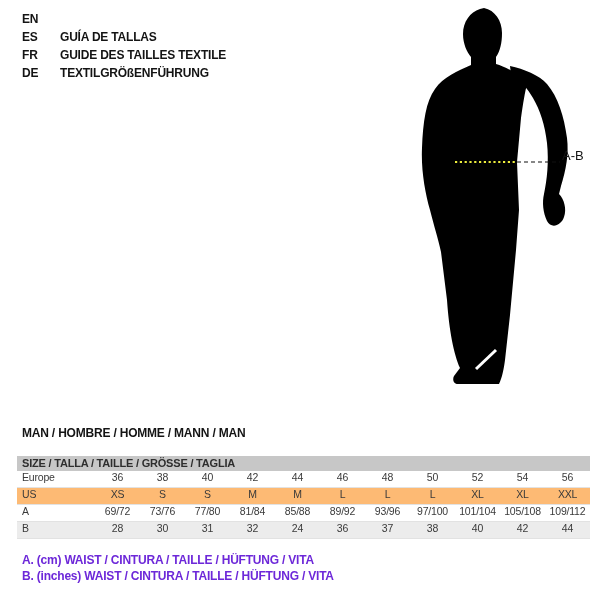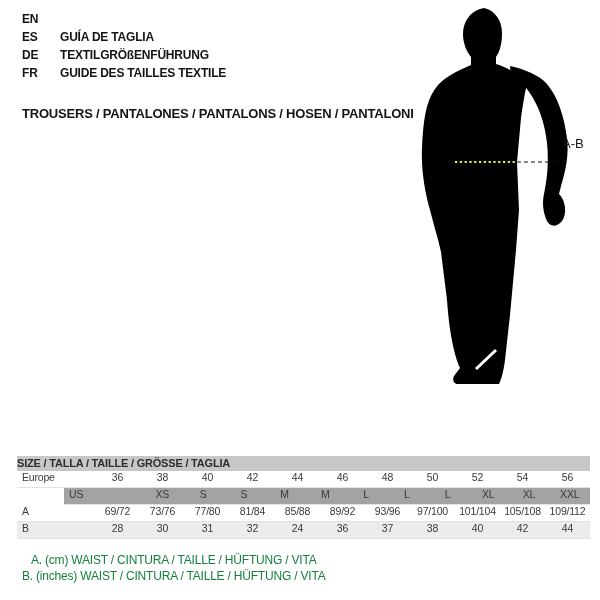--- a/index.html
+++ b/index.html
@@ -11,61 +11,60 @@
   
   .lang-list { position:absolute; left:22px; top:12px; }
   .lang-row { display:flex; height:18px; 
               font-weight:700; font-size:12px; letter-spacing:-0.2px; color:#141414; }
   .lang-code { width:38px; }
   .category { position:absolute; left:22px; top:106px; font-weight:700;
               font-size:13px; letter-spacing:-0.2px; color:#141414; }
   
   .figure-wrap { position:absolute; left:400px; top:0; width:200px; height:420px; }
   .figure-wrap svg { position:absolute; left:0; top:0; }
-  .ab-label { position:absolute; left:162px; top:136px; font-size:13px; color:#141414; }
+  .ab-label { position:absolute; left:162px; top:148px; font-size:13px; color:#141414; }
   
   .gender { position:absolute; left:22px; top:426px; font-weight:700;
             font-size:12px; letter-spacing:-0.2px; color:#141414; }
   
   .size-table { position:absolute; left:17px; top:456px; width:573px; }
-  .table-head { height:15px; line-height:15px; 
+  .table-head { height:15px; line-height:15px; padding-left:5px;
                 font-weight:700; font-size:11px; letter-spacing:-0.2px; color:#2e2e2e; }
   .t-row { display:flex; height:17px; align-items:flex-start; font-size:10.5px;
            color:#3a3a3a; border-bottom:1px solid #e2e2e2; letter-spacing:-0.2px; }
   .t-label { width:78px; padding-left:5px; }
   .t-cell { flex:1; text-align:center; }
   
   .footnotes { position:absolute; left:22px; top:552px; }
-  .footnote { height:16px; line-height:16px; font-weight:400; font-size:12px;
-              letter-spacing:-0.2px; color:#15803d;text-align:center; }
+  .footnote { height:16px; line-height:16px; font-weight:700; font-size:12px;
+              letter-spacing:-0.2px; color:#6d28d9; }
 </style>
 </head>
 <body>
 
 <div class="canvas">
 
   <div class="lang-list">
       <div class="lang-row">
         <span class="lang-code">EN</span>
       </div>
       <div class="lang-row">
         <span class="lang-code">ES</span>
-        <span class="lang-label">GUÍA DE TAGLIA</span>
+        <span class="lang-label">GUÍA DE TALLAS</span>
+      </div>
+      <div class="lang-row">
+        <span class="lang-code">FR</span>
+        <span class="lang-label">GUIDE DES TAILLES TEXTILE</span>
       </div>
       <div class="lang-row">
         <span class="lang-code">DE</span>
         <span class="lang-label">TEXTILGRÖßENFÜHRUNG</span>
       </div>
-      <div class="lang-row">
-        <span class="lang-code">FR</span>
-        <span class="lang-label">GUIDE DES TAILLES TEXTILE</span>
-      </div>
     </div>
 
-  <div class="category">TROUSERS / PANTALONES / PANTALONS / HOSEN / PANTALONI</div>
 
   <div class="figure-wrap">
     <svg width="200" height="420" viewBox="0 0 200 420" xmlns="http://www.w3.org/2000/svg">
 
       <path fill="#000000" d="
         M 80 9
         C 70 12, 63 22, 63 34
         C 63 44, 67 52, 71 57
         L 71 65
         C 58 71, 43 77, 35 89
@@ -106,39 +105,40 @@
 
       <path d="M 96 350 L 76 369" stroke="#ffffff" stroke-width="3" fill="none"></path>
 
       <line x1="55" y1="162" x2="116" y2="162" stroke="#eded3c" stroke-width="1.8" stroke-dasharray="2.2 2.6"></line>
 
       <line x1="117" y1="162" x2="160" y2="162" stroke="#111111" stroke-width="1.2" stroke-dasharray="4 3"></line>
     </svg>
     <span class="ab-label">A-B</span>
   </div>
 
+  <div class="gender">MAN / HOMBRE / HOMME / MANN / MAN</div>
 
   <div class="size-table">
     <div class="table-head" style="background: rgb(199, 199, 199);">SIZE / TALLA / TAILLE / GRÖSSE / TAGLIA</div>
     <div>
         <div class="t-row">
           <span class="t-label">Europe</span>
           <span class="t-cell">36</span>
           <span class="t-cell">38</span>
           <span class="t-cell">40</span>
           <span class="t-cell">42</span>
           <span class="t-cell">44</span>
           <span class="t-cell">46</span>
           <span class="t-cell">48</span>
           <span class="t-cell">50</span>
           <span class="t-cell">52</span>
           <span class="t-cell">54</span>
           <span class="t-cell">56</span>
         </div>
-        <div class="t-row" style="background: #a3a3a3; margin-left: 47px;">
+        <div class="t-row" style="background: #fdba74;">
           <span class="t-label">US</span>
           <span class="t-cell">XS</span>
           <span class="t-cell">S</span>
           <span class="t-cell">S</span>
           <span class="t-cell">M</span>
           <span class="t-cell">M</span>
           <span class="t-cell">L</span>
           <span class="t-cell">L</span>
           <span class="t-cell">L</span>
           <span class="t-cell">XL</span>

